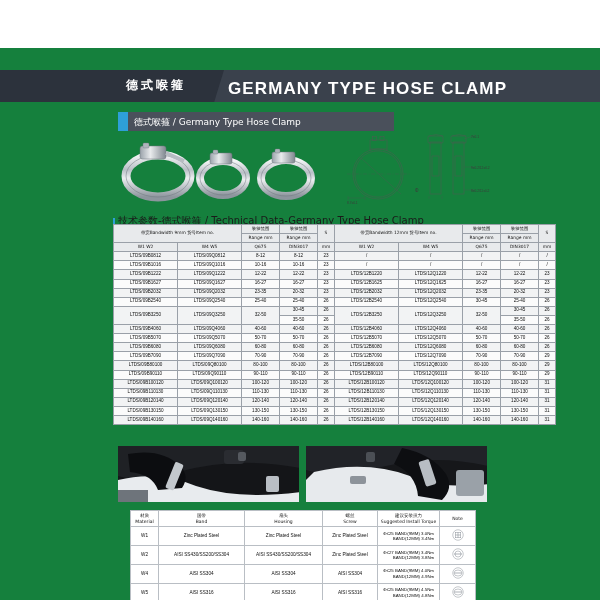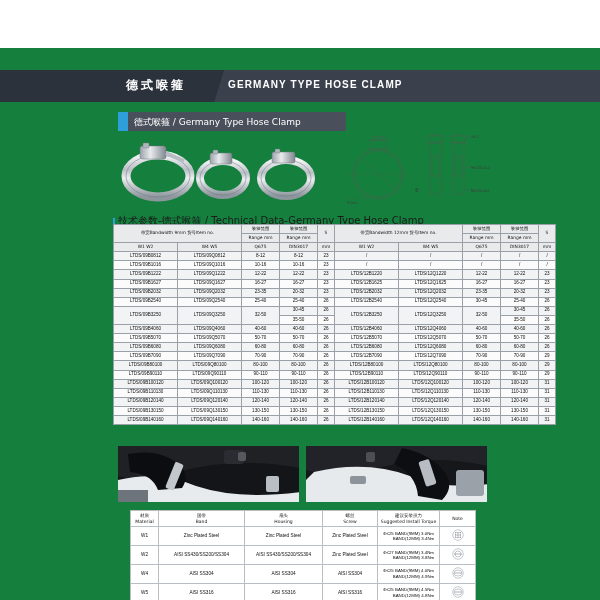--- a/index.html
+++ b/index.html
@@ -25,26 +25,26 @@
     background: #2c323c;
     clip-path: polygon(0 0, 100% 0, 65% 100%, 0 100%);
   }
   .topbar-cn {
     position: absolute; left: 126px; top: 7px;
     color: #ffffff; font-size: 12px; letter-spacing: 3px;
     font-family: "DejaVu Sans", sans-serif; font-weight: bold;
   }
   .topbar-en {
     position: absolute; left: 228px; top: 9px;
-    color: #ffffff; font-size: 10px; font-weight: bold; letter-spacing: 1.1px;
+    color: #ffffff; font-size: 17px; font-weight: bold; letter-spacing: 1.1px;
   }
 
   
   .sectionbar {
-    position: absolute; left: 118px; top: 64px; width: 228px; height: 19px;
+    position: absolute; left: 118px; top: 64px; width: 276px; height: 19px;
     background: #4a505b;
   }
   .sectionbar-accent {
     position: absolute; left: 0; top: 0; width: 10px; height: 19px;
     background: #2e9fd8;
   }
   .sectionbar-txt {
     position: absolute; left: 16px; top: 4px; color: #fff; font-size: 9px;
     white-space: nowrap; font-family: "DejaVu Sans", sans-serif;
   }

